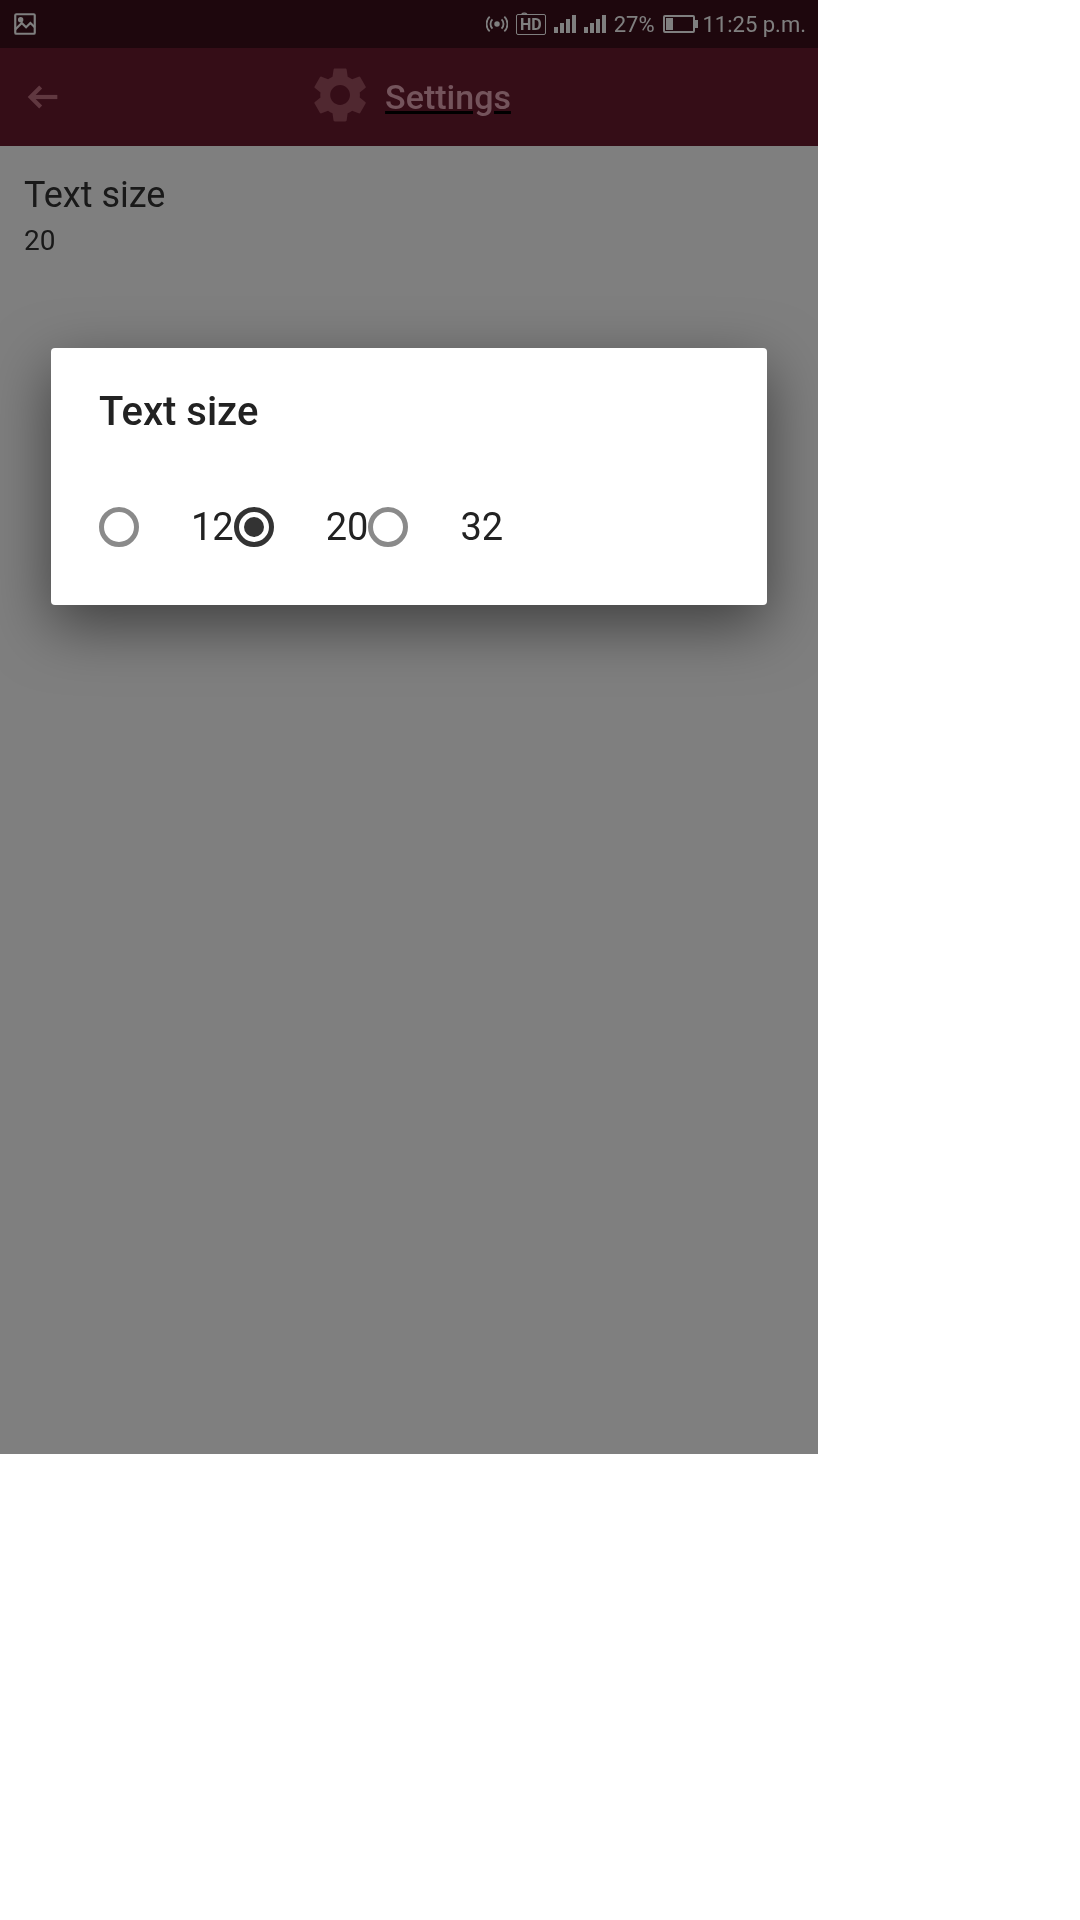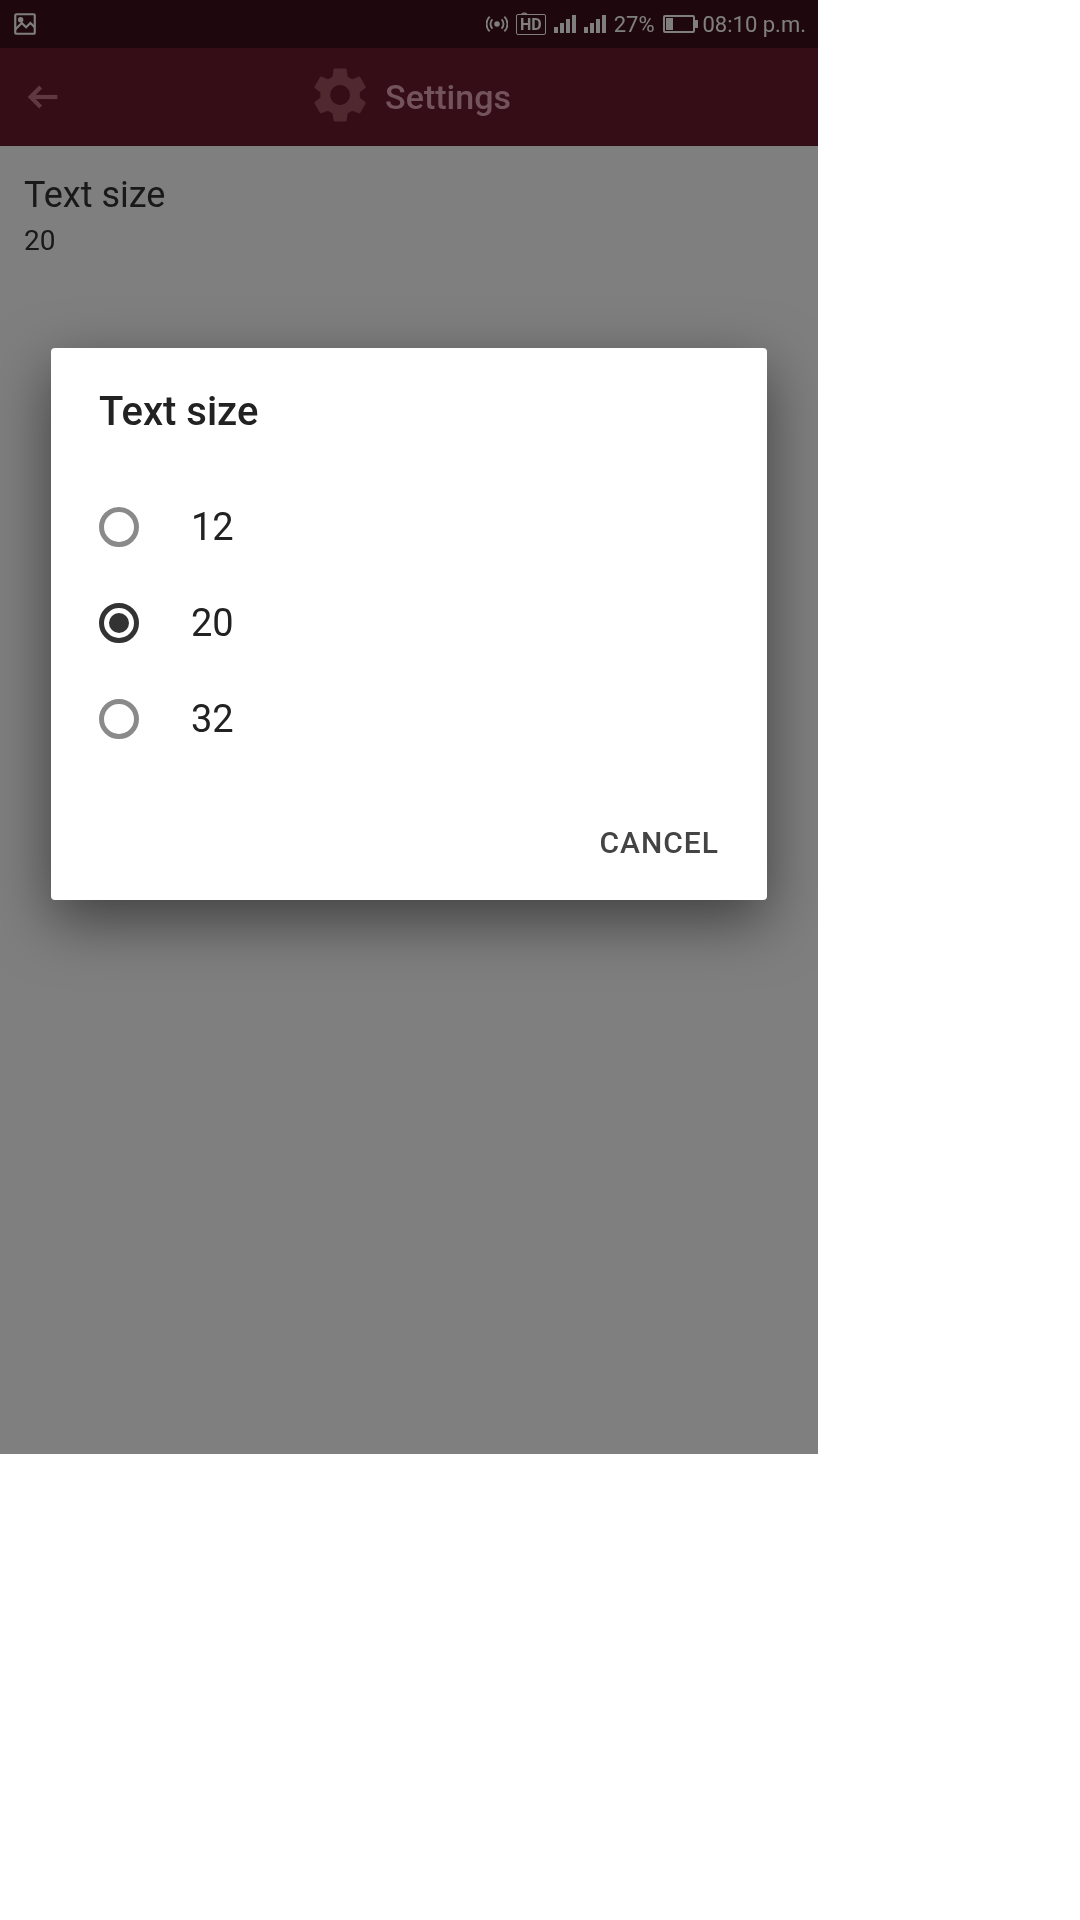--- a/index.html
+++ b/index.html
@@ -109,20 +109,21 @@
       cursor: pointer;
     }
     
     .app-bar-title-container {
       position: absolute;
       left: 50%;
       transform: translateX(-50%);
       display: flex;
       align-items: center;
       gap: 12px;
+      text-decoration: underline;
     }
     
     .app-bar-title {
       color: #e8a8b8;
       font-size: 34px;
       font-weight: 500;
     }
     
     
     .content {
@@ -165,21 +166,21 @@
     
     .dialog-title {
       font-size: 40px;
       font-weight: 500;
       color: #222;
       margin-bottom: 44px;
     }
     
     .radio-list {
       display: flex;
-      flex-direction: column;
+      flex-direction: row;
     }
     
     .radio-item {
       display: flex;
       align-items: center;
       gap: 52px;
       height: 96px;
       cursor: pointer;
     }
     
@@ -266,21 +267,21 @@
     <span class="signal-bars">
       <span class="signal-bar"></span>
       <span class="signal-bar"></span>
       <span class="signal-bar"></span>
       <span class="signal-bar"></span>
     </span>
     <span>27%</span>
     <span class="battery-icon">
       <span class="battery-fill"></span>
     </span>
-    <span>08:10 p.m.</span>
+    <span>11:25 p.m.</span>
   </div>
 </div>
 
 <div class="app-bar">
   <div class="back-button">
     <svg width="40" height="40" viewBox="0 0 24 24" fill="none" stroke="#c07080" stroke-width="2.5">
       <line x1="20" y1="12" x2="4" y2="12"></line>
       <polyline points="10 18 4 12 10 6"></polyline>
     </svg>
   </div>
@@ -311,17 +312,14 @@
         <span class="radio-circle selected">
             <span class="radio-dot"></span>
           </span>
         <span class="radio-label">20</span>
       </div>
       <div class="radio-item">
         <span class="radio-circle"></span>
         <span class="radio-label">32</span>
       </div>
     </div>
-    <div class="dialog-actions">
-      <div class="cancel-button">CANCEL</div>
-    </div>
   </div>
 </div>
 
 </body></html>

